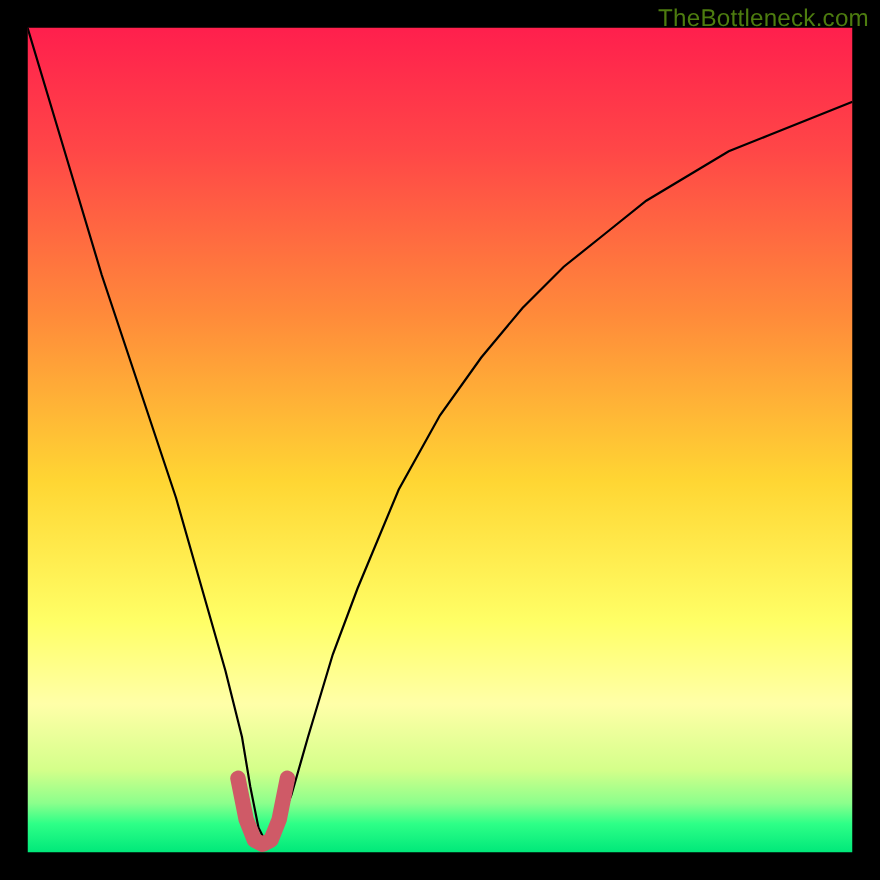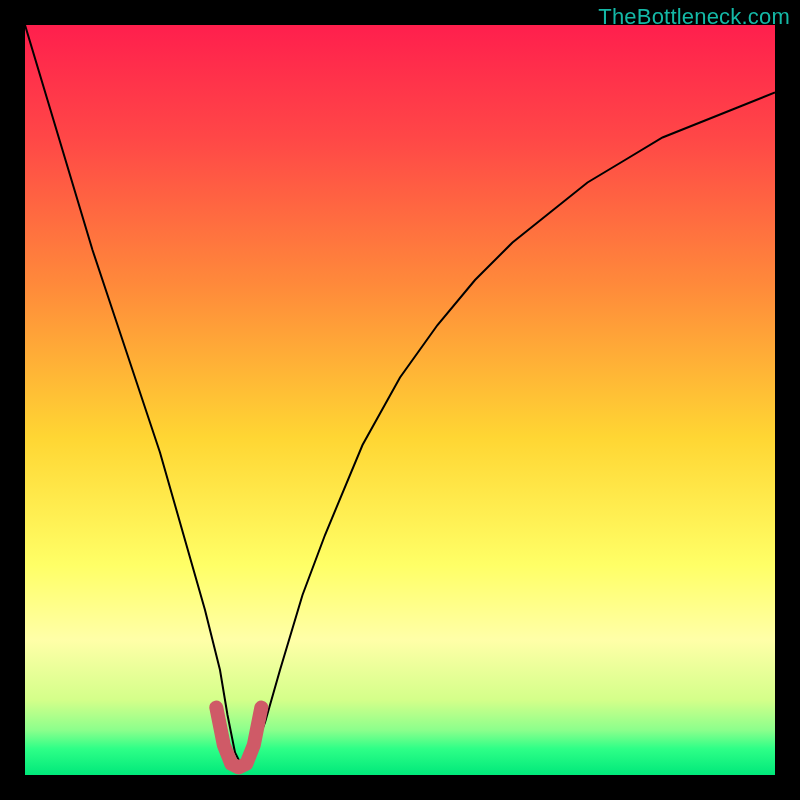--- a/index.html
+++ b/index.html
@@ -23,21 +23,21 @@
     position: absolute;
     left: 0;
     top: 0;
     width: 750px;
     height: 750px;
   }
   .watermark {
     position: absolute;
     top: 4px;
     right: 10px;
-    color: #14b8a6;
+    color: #4d7c0f;
     font-size: 22px;
     font-weight: 500;
     letter-spacing: 0.2px;
   }
   svg {
     position: absolute;
     left: 0;
     top: 0;
   }
 </style>

